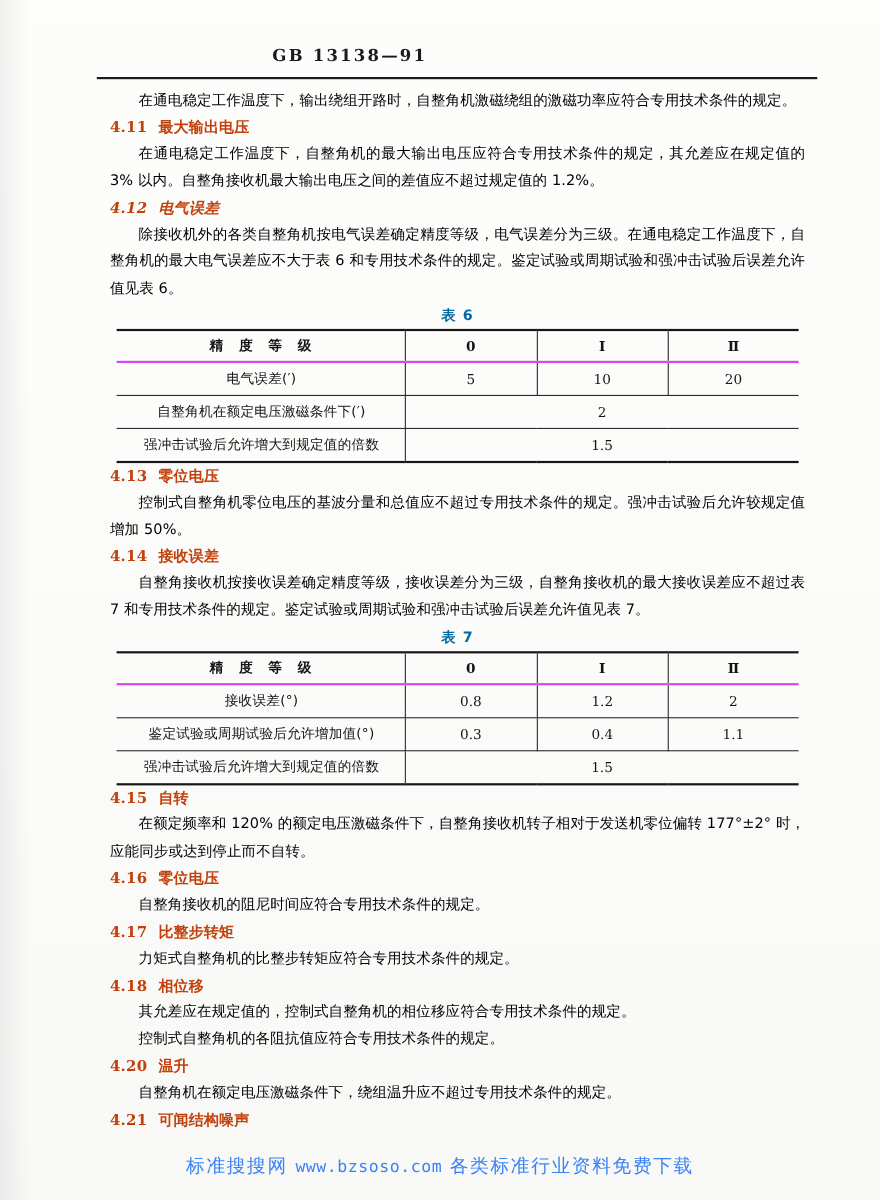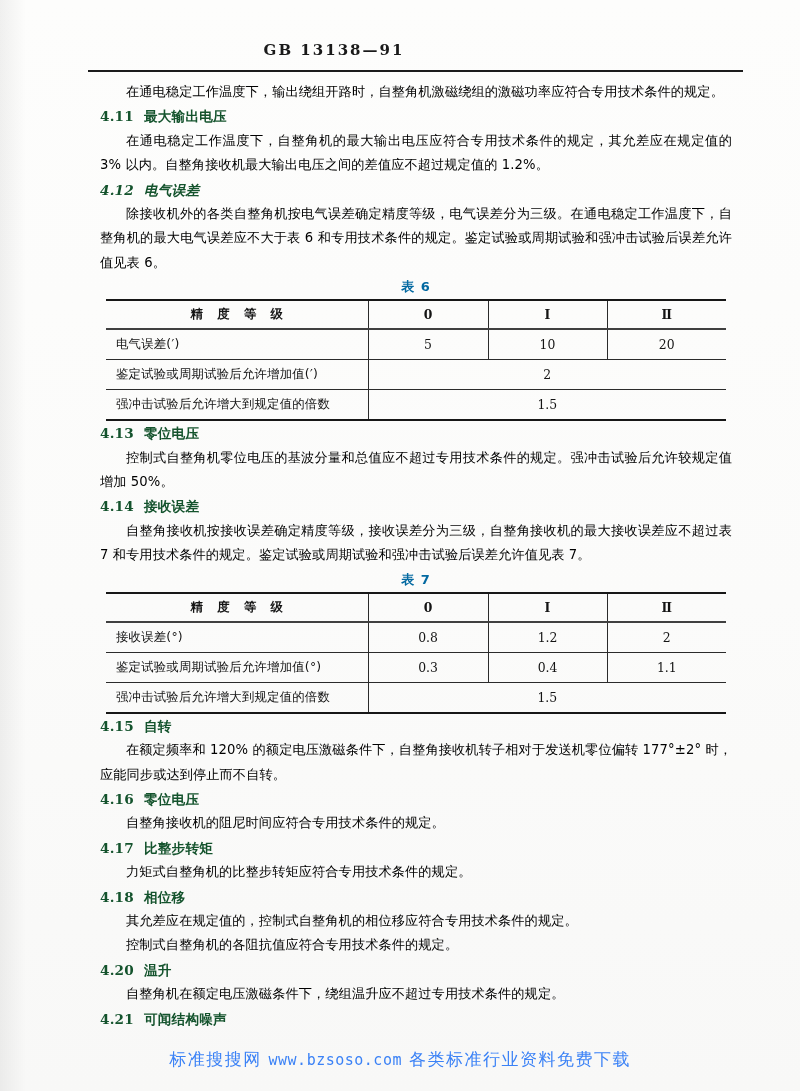--- a/index.html
+++ b/index.html
@@ -25,21 +25,21 @@
   }
   .content {
     position: absolute;
     left: 0; top: 0; right: 0; bottom: 0;
   }
 
   
   .std-header {
     position: absolute;
     top: 41px;
-    left: 16px;
+    left: 0;
     width: 636px;
     text-align: center;
     font-size: 15px;
     font-weight: bold;
     letter-spacing: 2px;
     font-family: "DejaVu Serif", "Liberation Serif", serif;
     color: #1a1a1a;
   }
   .header-rule {
     position: absolute;
@@ -66,21 +66,21 @@
     text-indent: 26px;
     letter-spacing: 0.1px;
     color: #000000;
   }
   .sec {
     font-size: 13.6px;
     line-height: 24.4px;
     margin: 0;
     font-weight: bold;
     letter-spacing: 0.2px;
-    color: #14532d;
+    color: #c2410c;
   }
   .sec .num {
     display: inline-block;
     min-width: 36px;
     font-family: "DejaVu Serif", "Liberation Serif", serif;
     font-weight: bold;
   }
   .sec.italic .num, .sec.italic .ttl {
     font-style: italic;
   }
@@ -106,29 +106,29 @@
     table-layout: fixed;
   }
   table.spec td {
     border: 1px solid #2b2b2b;
     padding: 6px 8px;
     height: 16px;
     vertical-align: middle;
   }
   table.spec tr.head td {
     border-top: 2px solid #171717;
-    border-bottom: 2px solid #404040;
+    border-bottom: 2px solid #d946ef;
     text-align: center;
     padding: 5px 8px;
   }
   table.spec tr.last td {
     border-bottom: 2px solid #171717;
   }
   table.spec td.rowhdr {
-    text-align: left;
+    text-align: center;
     border-left: none;
     padding-left: 10px;
     letter-spacing: 0.2px;
   }
   table.spec td.val {
     text-align: center;
     font-family: "DejaVu Serif", "Liberation Serif", serif;
   }
   table.spec td.last-col {
     border-right: none;
@@ -208,21 +208,21 @@
             <td class="val roman">Ⅰ</td>
             <td class="val roman last-col">Ⅱ</td>
           </tr>
           <tr>
             <td class="rowhdr">电气误差(′)</td>
             <td class="val">5</td>
             <td class="val">10</td>
             <td class="val last-col">20</td>
           </tr>
           <tr>
-            <td class="rowhdr">鉴定试验或周期试验后允许增加值(′)</td>
+            <td class="rowhdr">自整角机在额定电压激磁条件下(′)</td>
             <td class="val last-col" colspan="3">2</td>
           </tr>
           <tr class="last">
             <td class="rowhdr">强冲击试验后允许增大到规定值的倍数</td>
             <td class="val last-col" colspan="3">1.5</td>
           </tr>
         </tbody>
       </table>
 
       <div class="sec">

